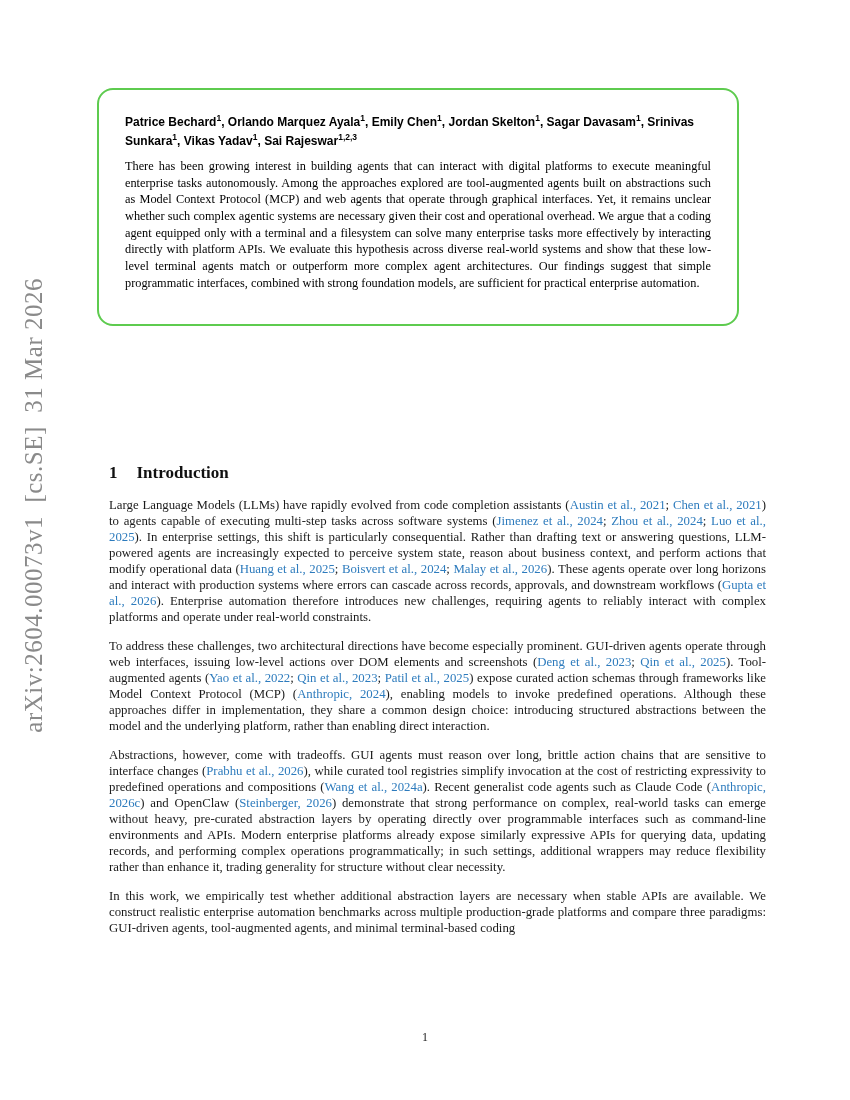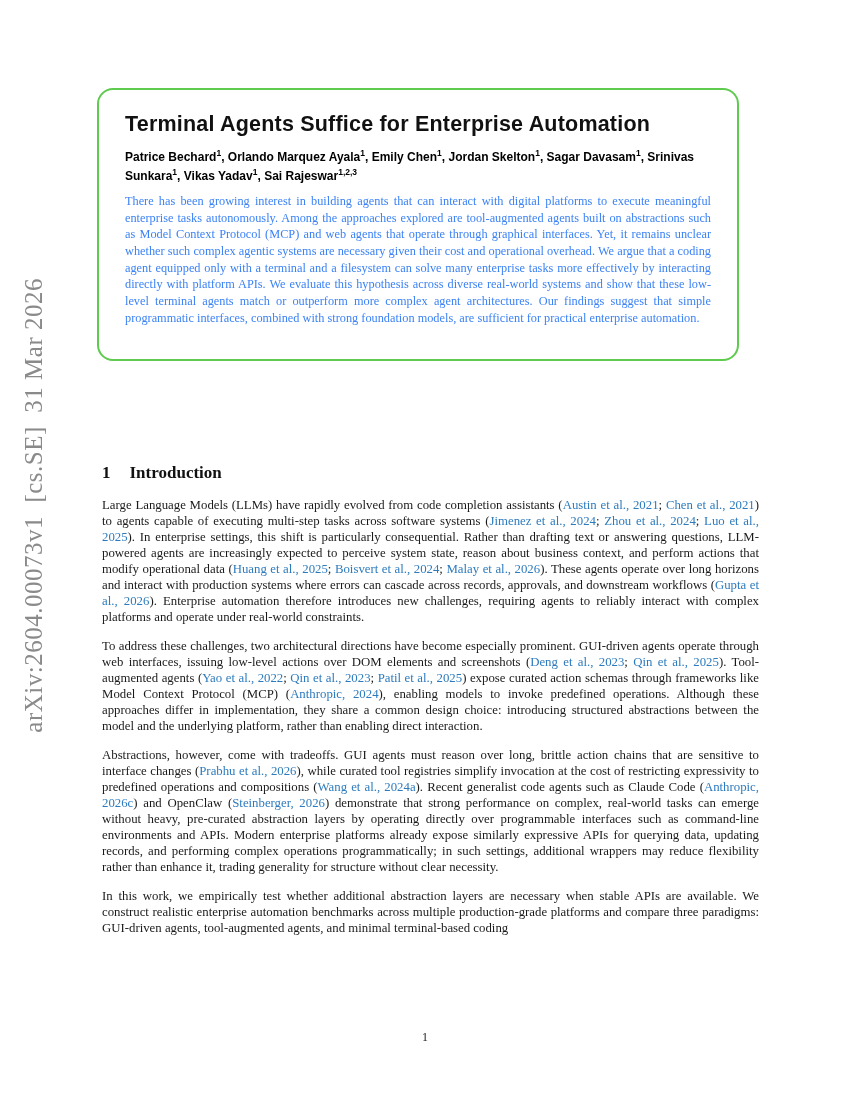--- a/index.html
+++ b/index.html
@@ -33,21 +33,21 @@
     font-family:"Liberation Sans","DejaVu Sans",sans-serif;
     font-size:12px; font-weight:700; line-height:1.45; color:#000000;
     margin-bottom:7px;
   }
   .author-list sup { font-size:8.5px; }
   .affiliation-list {
     font-size:12.2px; color:#1a1a1a; margin-bottom:15px; line-height:1.4;
   }
   .affiliation-list sup { font-size:8.5px; }
   .abstract-text {
-    font-size:12.3px; line-height:1.36; text-align:justify; color:#3b82f6;
+    font-size:12.3px; line-height:1.36; text-align:justify; color:#000000;
     margin-bottom:14px;
   }
   .correspondence-row {
     display:flex; justify-content:space-between; align-items:center;
   }
   .correspondence-left { font-size:11.5px; line-height:1.5; }
   .correspondence-label {
     font-family:"Liberation Sans","DejaVu Sans",sans-serif;
     font-weight:700; font-size:11.3px; margin-right:4px;
   }
@@ -55,21 +55,21 @@
     font-family:"Liberation Mono","DejaVu Sans Mono",monospace;
     font-size:10.4px; color:var(--cite,#2d7bbd); cursor:pointer;
   }
   .logo {
     font-family:"Liberation Sans","DejaVu Sans",sans-serif;
     font-weight:700; font-size:20px; letter-spacing:-0.4px;
     color:var(--green-logo,#53b148); white-space:nowrap;
   }
 
   
-  .content { position:absolute; left:102px; top:463px; width:657px; }
+  .content { position:absolute; left:109px; top:463px; width:657px; }
   .section-heading {
     font-size:17px; font-weight:700; color:#111; margin-bottom:15px;
     font-family:"Liberation Serif","DejaVu Serif",serif;
   }
   .section-heading .sec-num { margin-right:19px; }
   .para {
     font-size:12.8px; line-height:1.25; text-align:justify; color:#1a1a1a;
     margin-bottom:10px;
     margin-top:13px;
   }
@@ -81,21 +81,20 @@
   }
 </style>
 </head>
 <body>
 
 <div class="page">
 
   <div class="arxiv-strip">arXiv:2604.00073v1  [cs.SE]  31 Mar 2026</div>
 
   <div class="header-box">
-    <div class="paper-title">Terminal Agents Suffice for Enterprise Automation</div>
 
     <div class="author-list"><span><span>Patrice Bechard</span><sup>1</sup></span>, <span><span>Orlando Marquez Ayala</span><sup>1</sup></span>, <span><span>Emily Chen</span><sup>1</sup></span>, <span><span>Jordan Skelton</span><sup>1</sup></span>, <span><span>Sagar Davasam</span><sup>1</sup></span>, <span><span>Srinivas Sunkara</span><sup>1</sup></span>, <span><span>Vikas Yadav</span><sup>1</sup></span>, <span><span>Sai Rajeswar</span><sup>1,2,3</sup></span></div>
 
 
     <div class="abstract-text">There has been growing interest in building agents that can interact with digital platforms to execute meaningful enterprise tasks autonomously. Among the approaches explored are tool-augmented agents built on abstractions such as Model Context Protocol (MCP) and web agents that operate through graphical interfaces. Yet, it remains unclear whether such complex agentic systems are necessary given their cost and operational overhead. We argue that a coding agent equipped only with a terminal and a filesystem can solve many enterprise tasks more effectively by interacting directly with platform APIs. We evaluate this hypothesis across diverse real-world systems and show that these low-level terminal agents match or outperform more complex agent architectures. Our findings suggest that simple programmatic interfaces, combined with strong foundation models, are sufficient for practical enterprise automation.</div>
 
   </div>
 
   <div class="content">
     <div class="section-heading">

